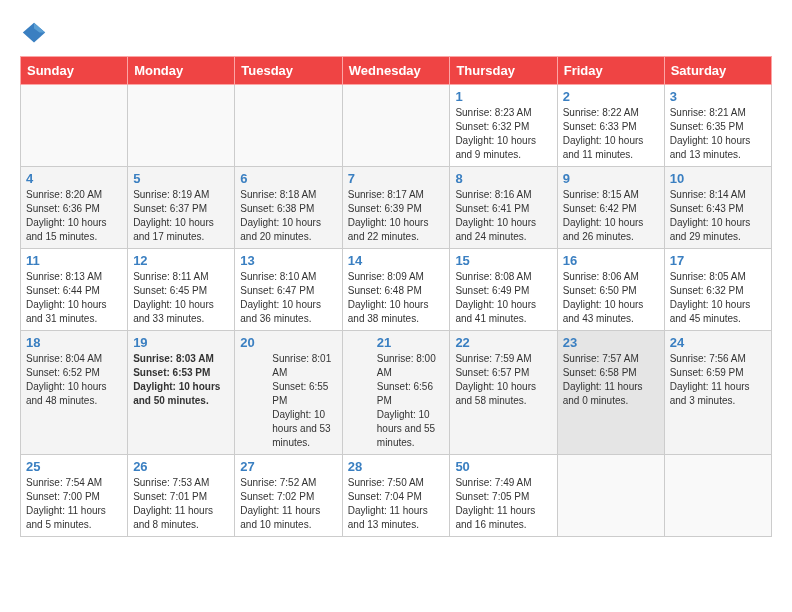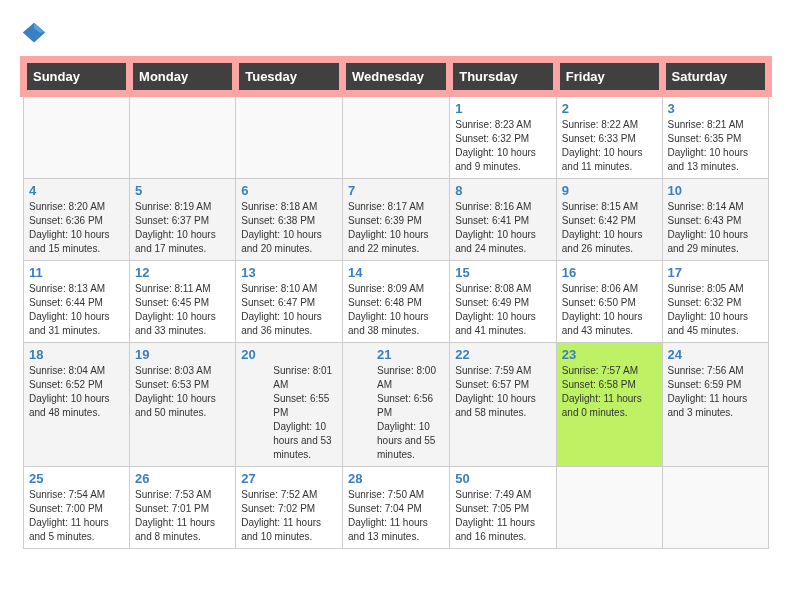--- a/index.html
+++ b/index.html
@@ -53,27 +53,27 @@
       font-size: 16px;
       color: #333;
       font-weight: normal;
     }
     .calendar-table {
       width: 100%;
       border-collapse: collapse;
       margin-top: 8px;
     }
     .calendar-table th {
-      background-color: #404040;
+      background-color: #ef4444;
       color: #fff;
       text-align: left;
       padding: 6px 6px;
       font-size: 13px;
       font-weight: bold;
-      border: 7px solid #fca5a5;
+      border: 1px solid #fca5a5;
     }
     .calendar-table td {
       border: 1px solid #ccc;
       vertical-align: top;
       padding: 4px 5px;
       width: 108px;
       min-height: 80px;
       font-size: 10.5px;
       color: #333;
     }
@@ -240,21 +240,21 @@
       </tr>
       <tr>
         <td style="background: rgb(244, 244, 244);">
           <span class="day-number">18</span>
           <div class="day-info" style="white-space: pre-line;">Sunrise: 8:04 AM
 Sunset: 6:52 PM
 Daylight: 10 hours and 48 minutes.</div>
         </td>
         <td style="background: rgb(244, 244, 244); margin-left: 24px;">
           <span class="day-number">19</span>
-          <div class="day-info" style="white-space: pre-line;">Sunrise: 8:03 AM
+          <div class="day-info" style="white-space: pre-line; font-weight: bold;">Sunrise: 8:03 AM
 Sunset: 6:53 PM
 Daylight: 10 hours and 50 minutes.</div>
         </td>
         <td style="background: rgb(244, 244, 244);">
           <span class="day-number">20</span>
           <div class="day-info" style="white-space: pre-line; margin-left: 32px;">Sunrise: 8:01 AM
 Sunset: 6:55 PM
 Daylight: 10 hours and 53 minutes.</div>
         </td>
         <td style="background: rgb(244, 244, 244); padding-left: 34px;">
@@ -262,21 +262,21 @@
           <div class="day-info" style="white-space: pre-line;">Sunrise: 8:00 AM
 Sunset: 6:56 PM
 Daylight: 10 hours and 55 minutes.</div>
         </td>
         <td style="background: rgb(244, 244, 244);">
           <span class="day-number">22</span>
           <div class="day-info" style="white-space: pre-line;">Sunrise: 7:59 AM
 Sunset: 6:57 PM
 Daylight: 10 hours and 58 minutes.</div>
         </td>
-        <td style="background: #bef264;">
+        <td style="background: #e5e5e5;">
           <span class="day-number">23</span>
           <div class="day-info" style="white-space: pre-line;">Sunrise: 7:57 AM
 Sunset: 6:58 PM
 Daylight: 11 hours and 0 minutes.</div>
         </td>
         <td style="background: rgb(244, 244, 244);">
           <span class="day-number">24</span>
           <div class="day-info" style="white-space: pre-line;">Sunrise: 7:56 AM
 Sunset: 6:59 PM
 Daylight: 11 hours and 3 minutes.</div>

